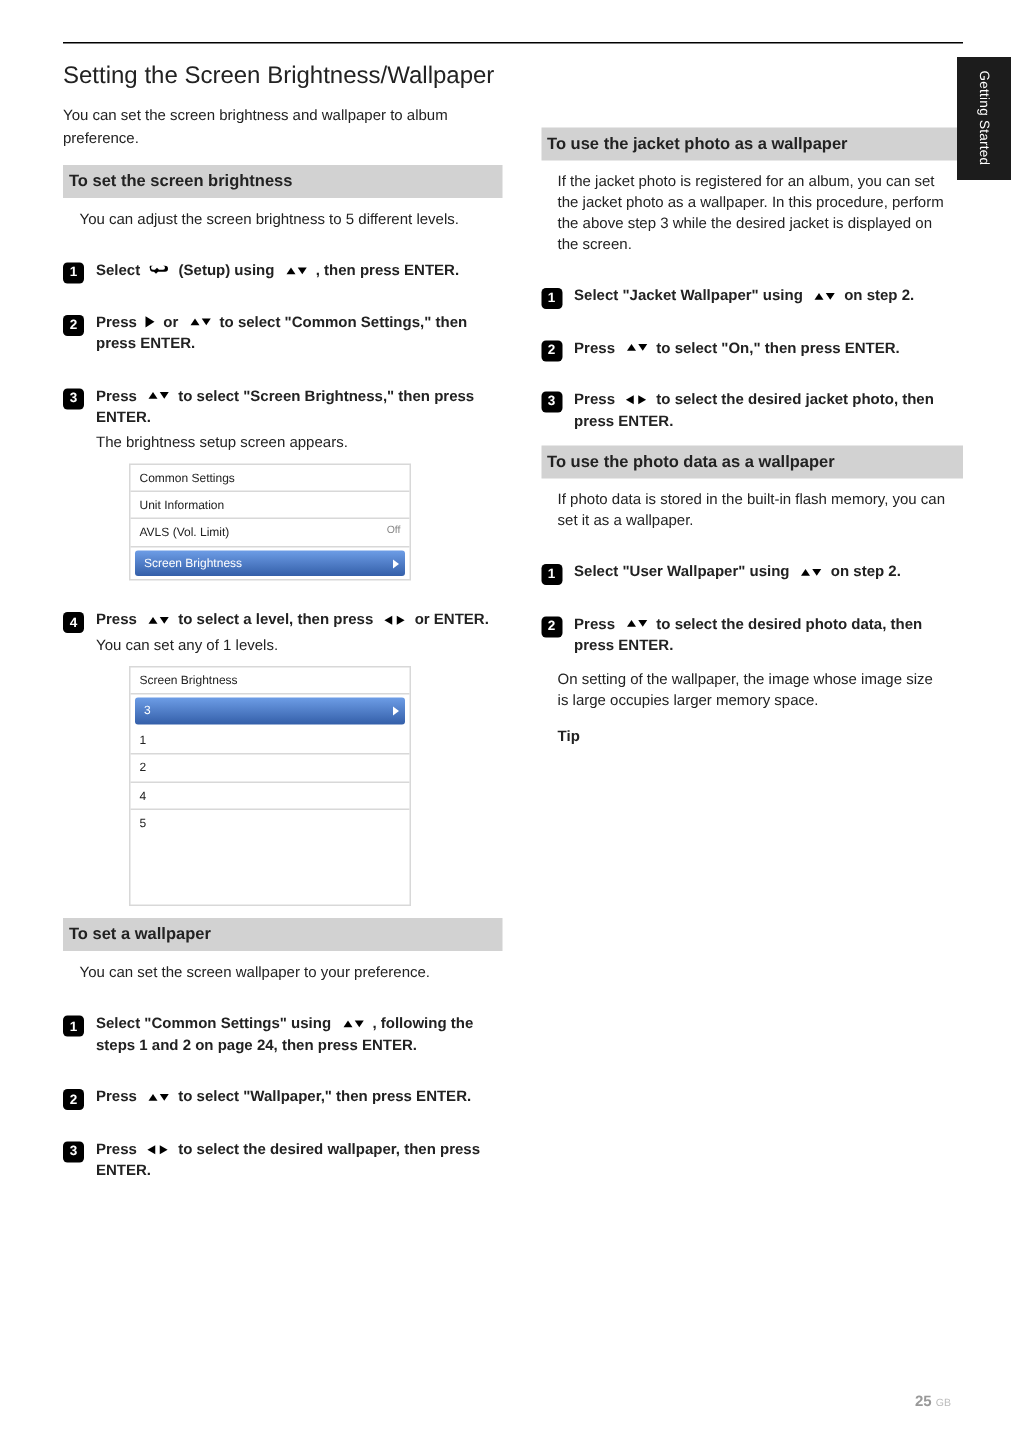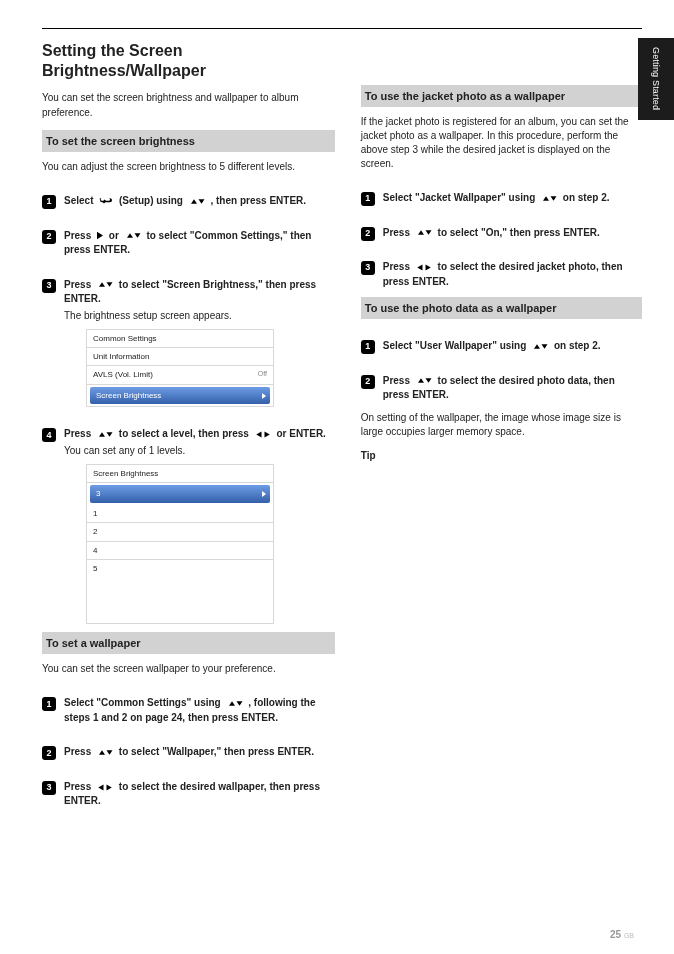--- a/index.html
+++ b/index.html
@@ -19,26 +19,26 @@
   .rule{border-top:1px solid #000;height:0;width:calc(100% + 0px);margin-bottom:8px;}
   .side-tab{
     position:absolute;top:38px;right:0;width:36px;height:82px;background:var(--sidebar);
     color:#fff;font-size:9px;writing-mode:vertical-rl;text-orientation:mixed;
     display:flex;align-items:center;justify-content:center;letter-spacing:0.02em;
   }
   .cols{display:flex;gap:26px;}
   .col{flex:1;min-width:0;}
   .col-left{flex:1.02;}
   .col-right{flex:0.98;}
-  h1.title{font-size:16px;font-weight:700;margin:4px 0 10px;line-height:1.25;}
+  h1.title{font-size:16px;font-weight:400;margin:4px 0 10px;line-height:1.25;}
   .intro{font-size:10px;line-height:1.45;margin:0 0 10px;color:#222;}
   .section-head{
     background:var(--header-gray);padding:5px 4px;font-size:11px;font-weight:700;margin:6px 0 8px;
   }
-  .note, p.body{font-size:10px;line-height:1.4;margin:0 0 6px;}
+  .note, p.body{font-size:10px;line-height:1.4;margin:0 11px 6px;}
   ol.steps{list-style:none;margin:0;padding:0;counter-reset:step;}
   ol.steps>li{position:relative;padding-left:22px;margin:20px 0 8px;font-size:10px;line-height:1.45;}
   ol.steps>li::before{
     counter-increment:step;content:counter(step);
     position:absolute;left:0;top:1px;width:14px;height:14px;border-radius:3px;
     background:#000;color:#fff;font-size:9px;font-weight:700;display:flex;align-items:center;justify-content:center;
   }
   .step-text{font-weight:700;}
   .step-sub{font-weight:400;display:block;margin-top:2px;}
   .inline-icon{display:inline-flex;vertical-align:middle;margin:0 2px;}
@@ -255,20 +255,21 @@
                   <path d="M10 2 L3 6 L10 10 Z" fill="#000"></path>
                   <path d="M14 2 L21 6 L14 10 Z" fill="#000"></path>
                 </svg>
             </span>
             <span> to select the desired jacket photo, then press ENTER.</span>
           </span>
         </li>
       </ol>
 
       <div class="section-head">To use the photo data as a wallpaper</div>
+      <p class="body">If photo data is stored in the built-in flash memory, you can set it as a wallpaper.</p>
       <ol class="steps">
         <li>
           <span class="step-text">
             <span>Select "User Wallpaper" using </span>
             <span class="inline-icon">
               <svg width="18" height="9" viewBox="0 0 24 12">
                   <path d="M4 9 L8 3 L12 9 Z" fill="#000"></path>
                   <path d="M14 3 L18 9 L22 3 Z" fill="#000"></path>
                 </svg>
             </span>

